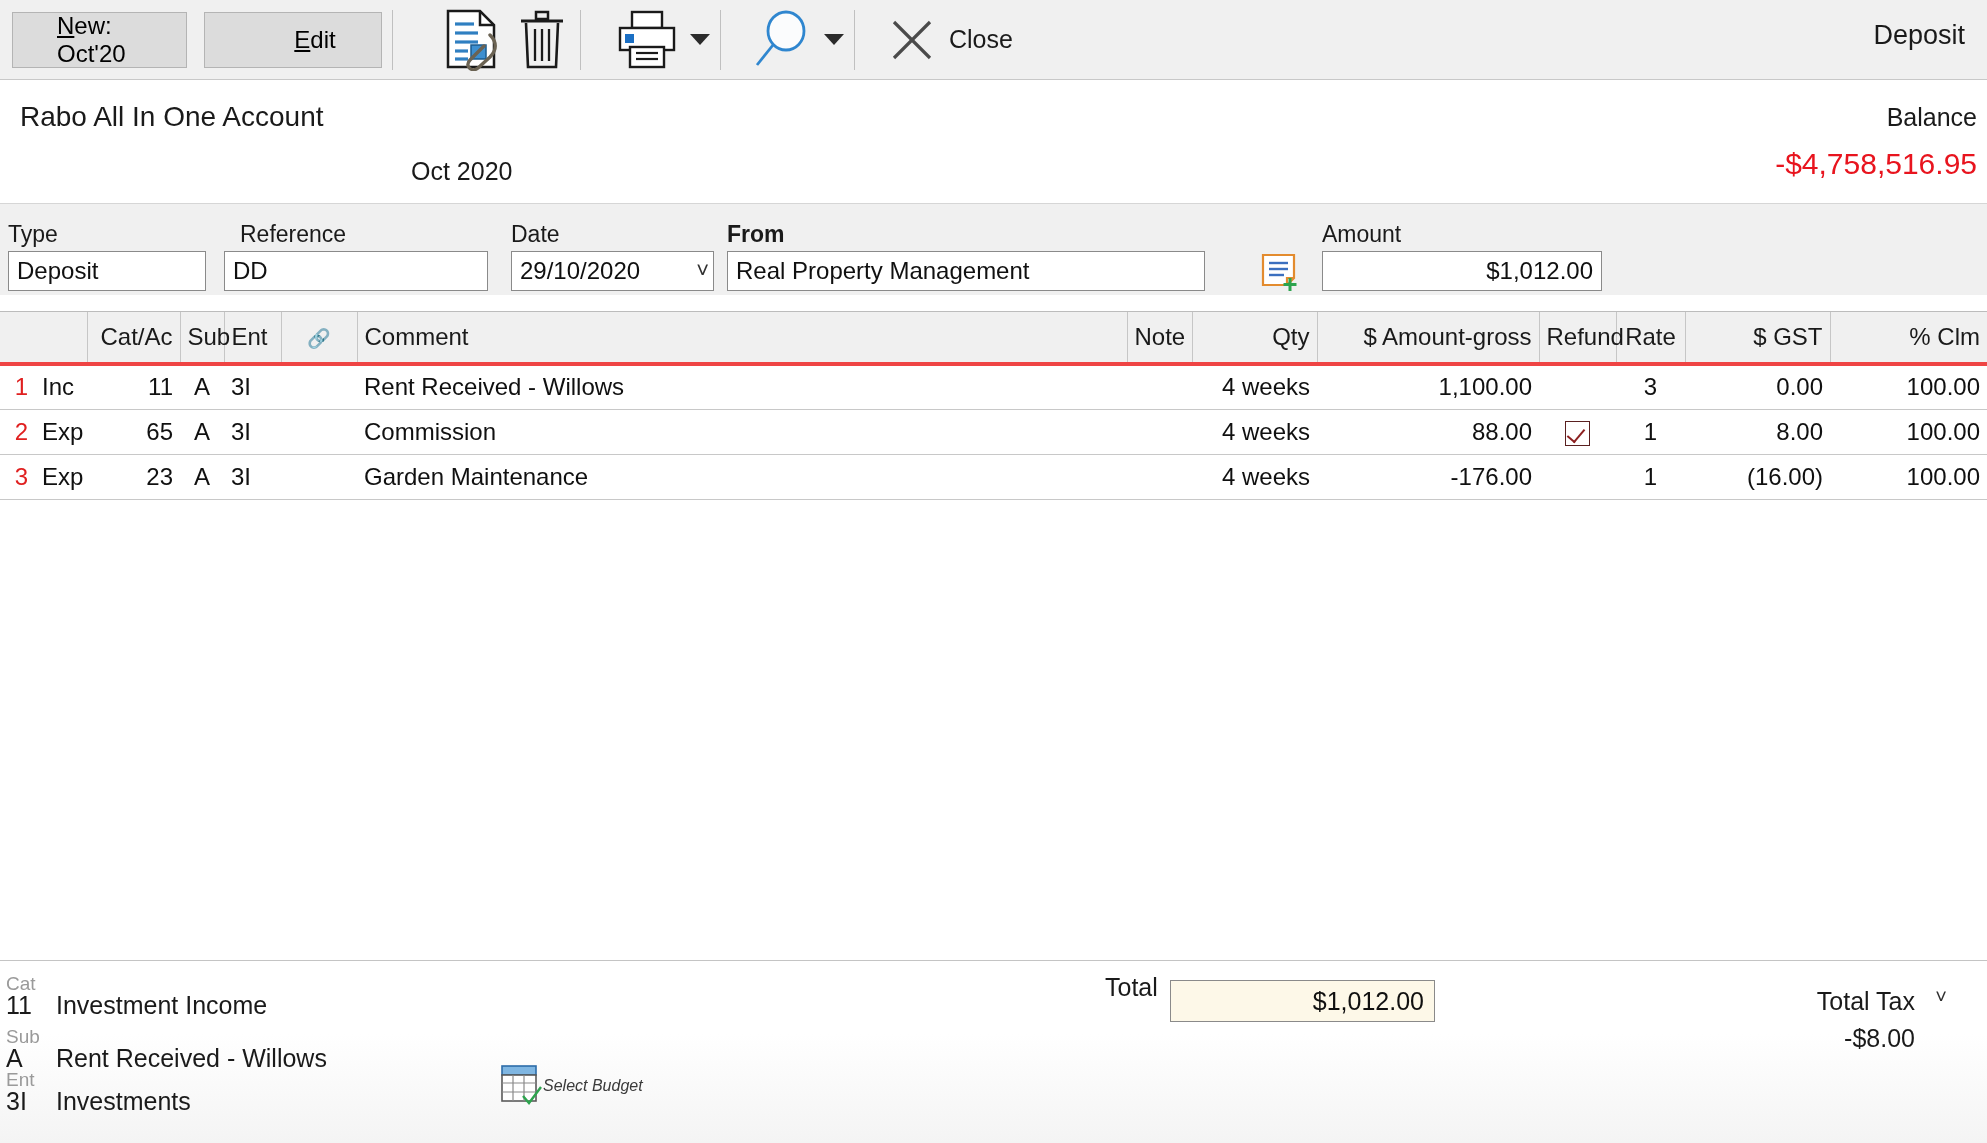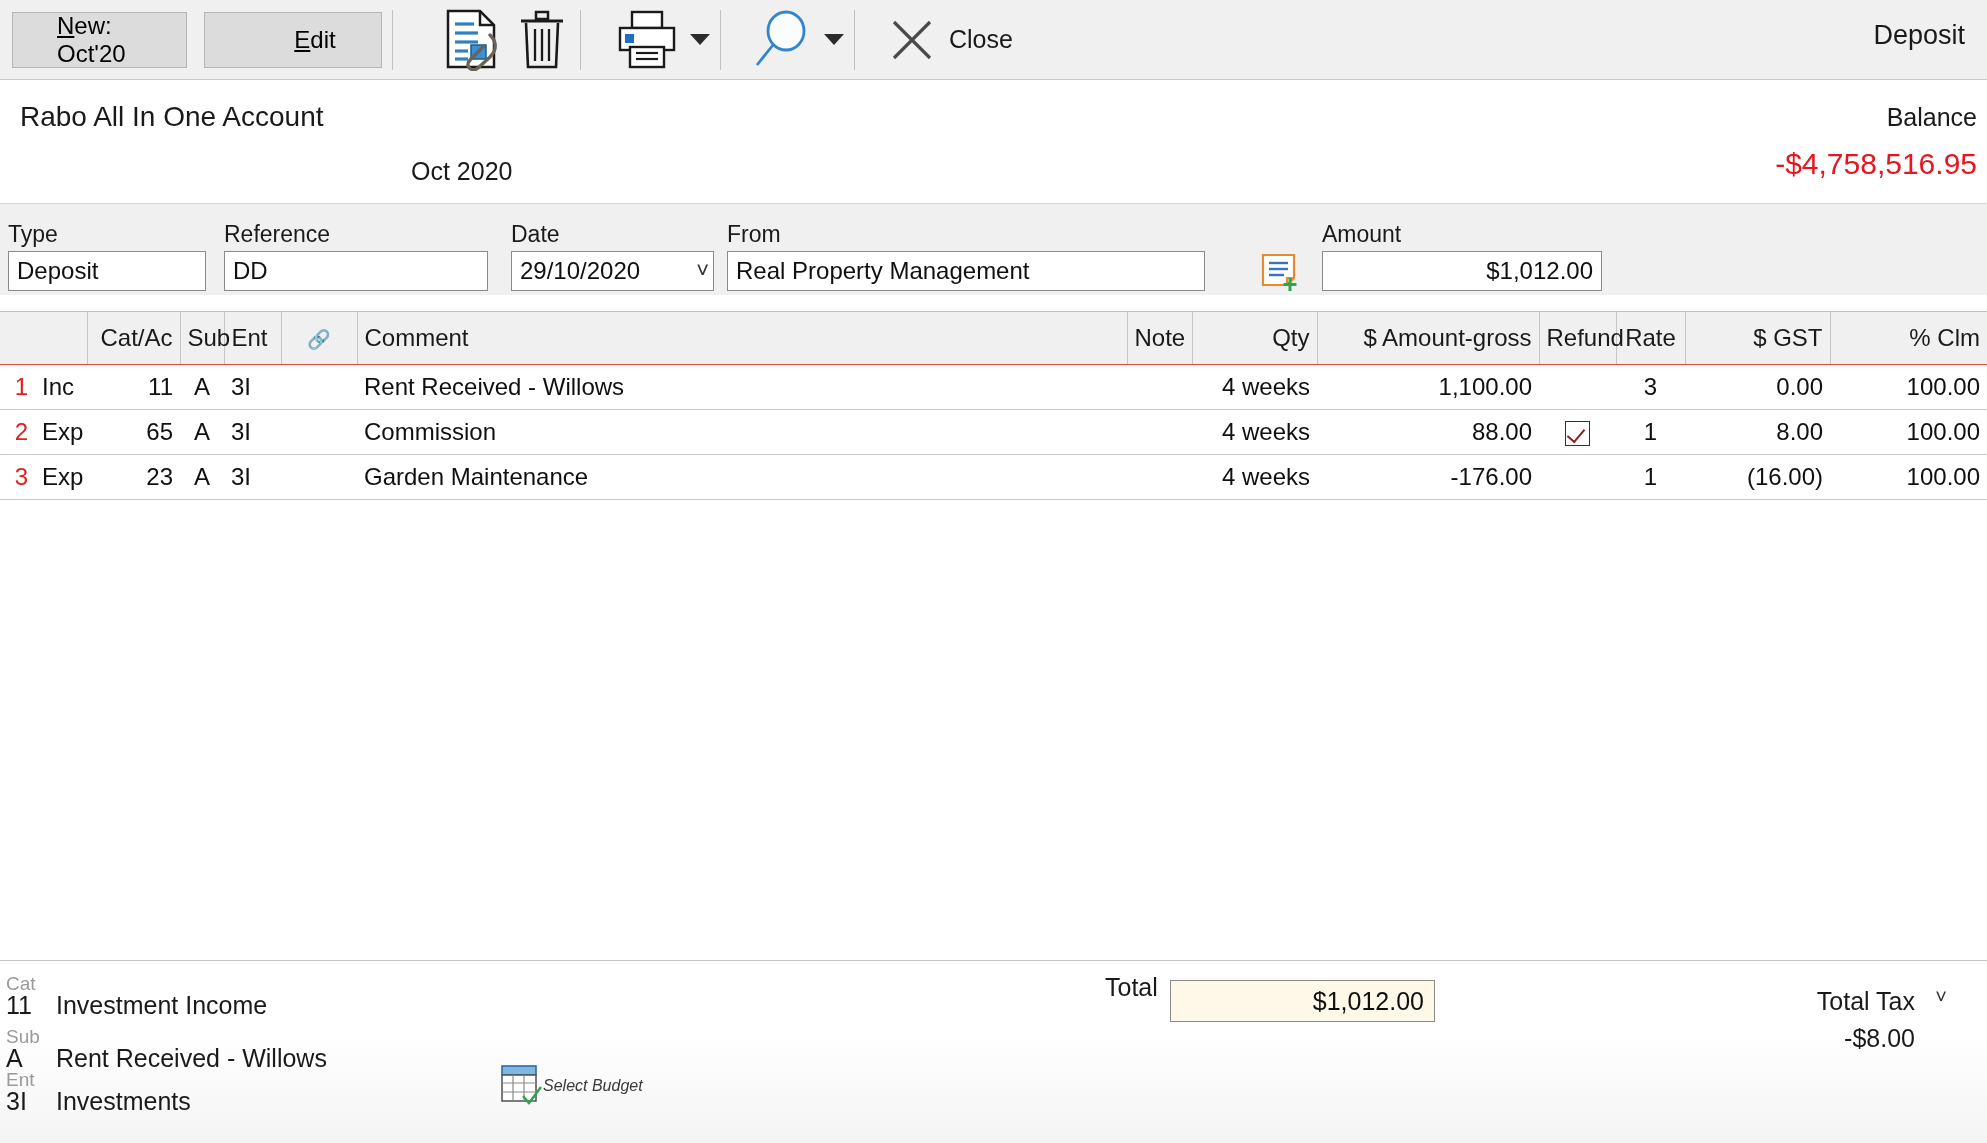--- a/index.html
+++ b/index.html
@@ -118,30 +118,30 @@
     background: #ffffff;
     border: 1px solid #8a8a8a;
     display: flex; align-items: center;
     padding: 0 8px;
     font-size: 24px; color: #101010;
     cursor: text;
   }
   .fld-box.right { justify-content: flex-end; }
   #lb-type { left: 8px; top: 17px; }
   #in-type { left: 8px; top: 47px; width: 198px; }
-  #lb-ref { left: 224px; top: 17px; }
+  #lb-ref { left: 240px; top: 17px; }
   #in-ref { left: 224px; top: 47px; width: 264px; }
   #lb-date { left: 511px; top: 17px; }
   #in-date { left: 511px; top: 47px; width: 203px; padding-right: 4px; }
   #date-caret {
     margin-left: auto;
     font-size: 22px; color: #303030;
     line-height: 1;
   }
-  #lb-from { left: 727px; top: 17px; }
+  #lb-from { left: 727px; top: 17px; font-weight: bold; }
   #in-from { left: 727px; top: 47px; width: 478px; }
   #ico-note-add {
     position: absolute; left: 1260px; top: 48px;
     width: 44px; height: 40px;
     cursor: default;
   }
   #lb-amount { left: 1322px; top: 17px; }
   #in-amount { left: 1322px; top: 47px; width: 280px; }
 
   
@@ -153,21 +153,21 @@
   }
   table.tbl {
     width: 1987px;
     border-collapse: collapse;
     table-layout: fixed;
   }
   table.tbl th {
     height: 52px;
     background: #f0f0f0;
     border-right: 1px solid #c6c6c6;
-    border-bottom: 1px solid #ef4444;
+    border-bottom: 4px solid #ef4444;
     font-size: 24px; font-weight: 400; color: #1a1a1a;
     padding: 0 7px;
     vertical-align: middle;
     cursor: default;
   }
   table.tbl td {
     height: 45px;
     border-bottom: 1px solid #c8c8c8;
     font-size: 24px; color: #101010;
     padding: 0 7px;

